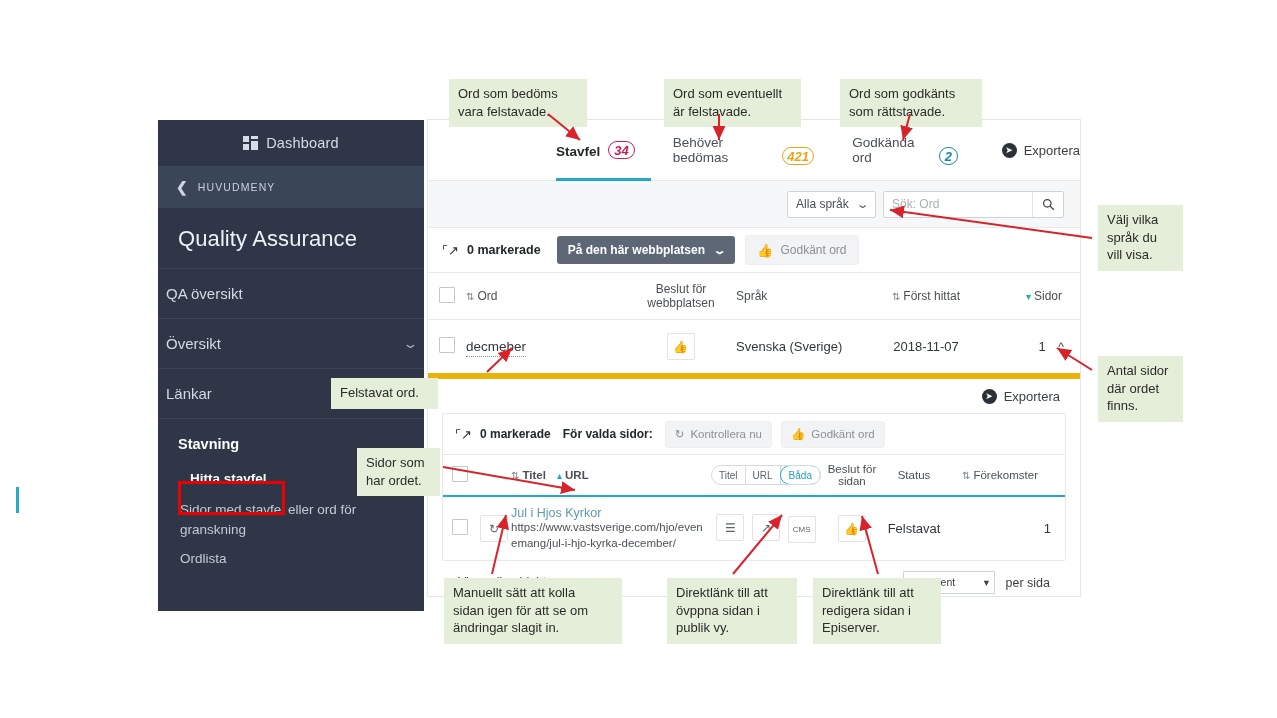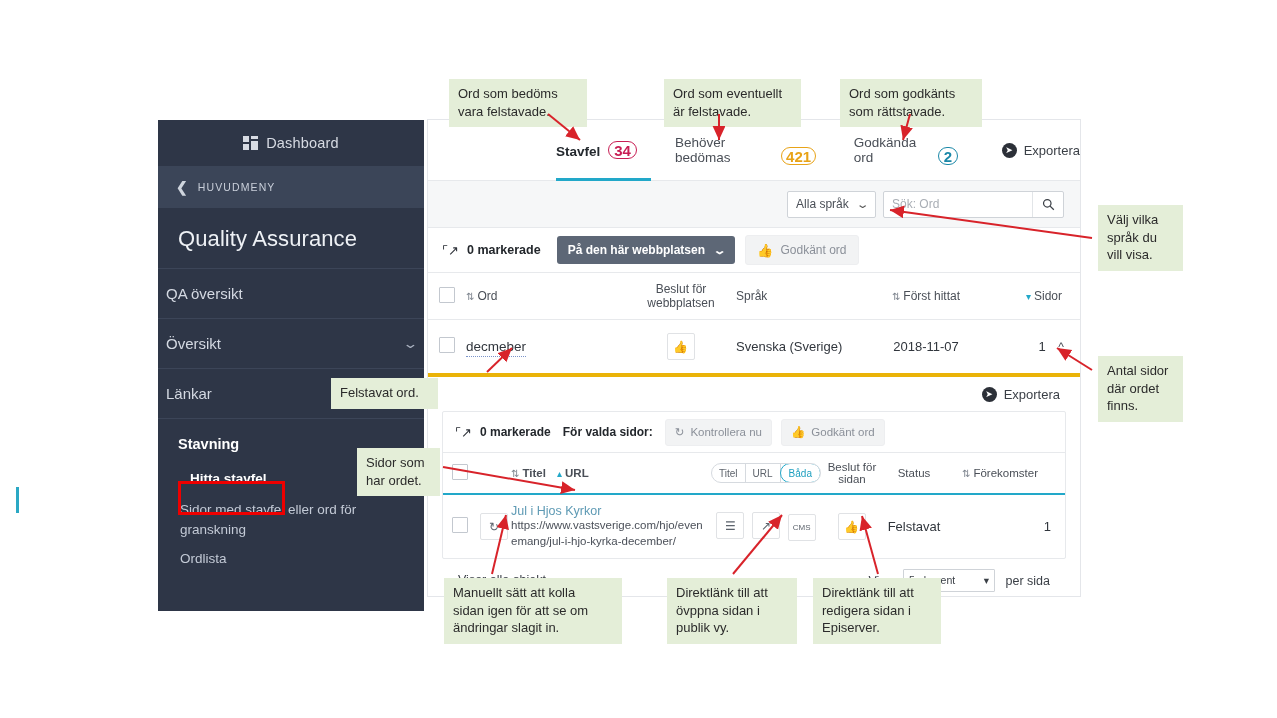--- a/index.html
+++ b/index.html
@@ -60,21 +60,21 @@
   .scrollbar{position:absolute;left:1073px;top:120px;width:7px;height:60px;background:#1c7ebd;}
   .scroll-track{position:absolute;left:1073px;top:120px;width:7px;height:476px;background:#f4f5f6;}
 
   .tabs{height:60px;display:flex;align-items:center;padding-left:128px;
         border-bottom:1px solid #e7e9ec;position:relative;background:#fff;}
   .tab{display:flex;align-items:flex-end;margin-right:38px;font-size:13.5px;color:#4a4f57;cursor:pointer;}
   .tab.active{font-weight:bold;color:#24292e;}
   .tab .badge{
     margin-left:8px;min-width:18px;height:18px;border-radius:10px;
     display:inline-flex;align-items:center;justify-content:center;
-    font-size:15px;font-weight:bold;padding:0 5px;box-sizing:border-box;background:#fff;
+    font-size:13px;font-weight:bold;padding:0 5px;box-sizing:border-box;background:#fff;font-style:italic;
   }
   .tab-underline{position:absolute;left:128px;bottom:-1px;width:95px;height:3px;background:#22a8c9;}
   .exporter{display:flex;align-items:center;font-size:13px;color:#3a3f46;margin-left:6px;}
   .exp-ico{width:15px;height:15px;border-radius:50%;background:#2c3038;margin-right:7px;
     display:inline-flex;align-items:center;justify-content:center;color:#fff;font-size:9px;}
 
   .filterbar{
     height:46px;background:#f6f7f8;border-bottom:1px solid #e7e9ec;
     display:flex;align-items:center;justify-content:flex-end;padding-right:16px;
   }
@@ -109,21 +109,21 @@
   .btn-light .thumb{margin-right:7px;color:#6f757e;font-size:13px;}
 
   table{width:100%;border-collapse:collapse;}
   .thead td{
     font-size:12px;color:#4a4f57;padding:9px 0;border-bottom:1px solid #e7e9ec;
     vertical-align:middle;text-align:center;background:#fff;
   }
   .sortico{color:#7b828c;font-size:10px;margin-right:3px;}
   .sortico.act{color:#22a8c9;}
   .chk{width:14px;height:14px;border:1px solid #c3c8cf;background:#fff;display:inline-block;border-radius:1px;}
-  .row1 td{padding:13px 0;font-size:13px;color:#31363d;text-align:center;border-bottom:4px solid #eab308;}
+  .row1 td{padding:13px 0;font-size:13px;color:#31363d;text-align:center;border-bottom:6px solid #eab308;}
   .word{color:#31363d;font-size:13.5px;border-bottom:1px dotted #7a93c9;padding-bottom:2px;}
   .ico-box{
     width:26px;height:25px;border:1px solid #e0e2e5;border-radius:2px;background:#fff;
     display:inline-flex;align-items:center;justify-content:center;color:#5c636c;font-size:12px;
   }
 
   
   .inner{background:#fff;padding:0 14px 0 14px;}
   .inner-exp{display:flex;justify-content:flex-end;align-items:center;height:34px;padding-right:6px;}
   .inner-box{border:1px solid #e7e9ec;border-radius:2px;}

